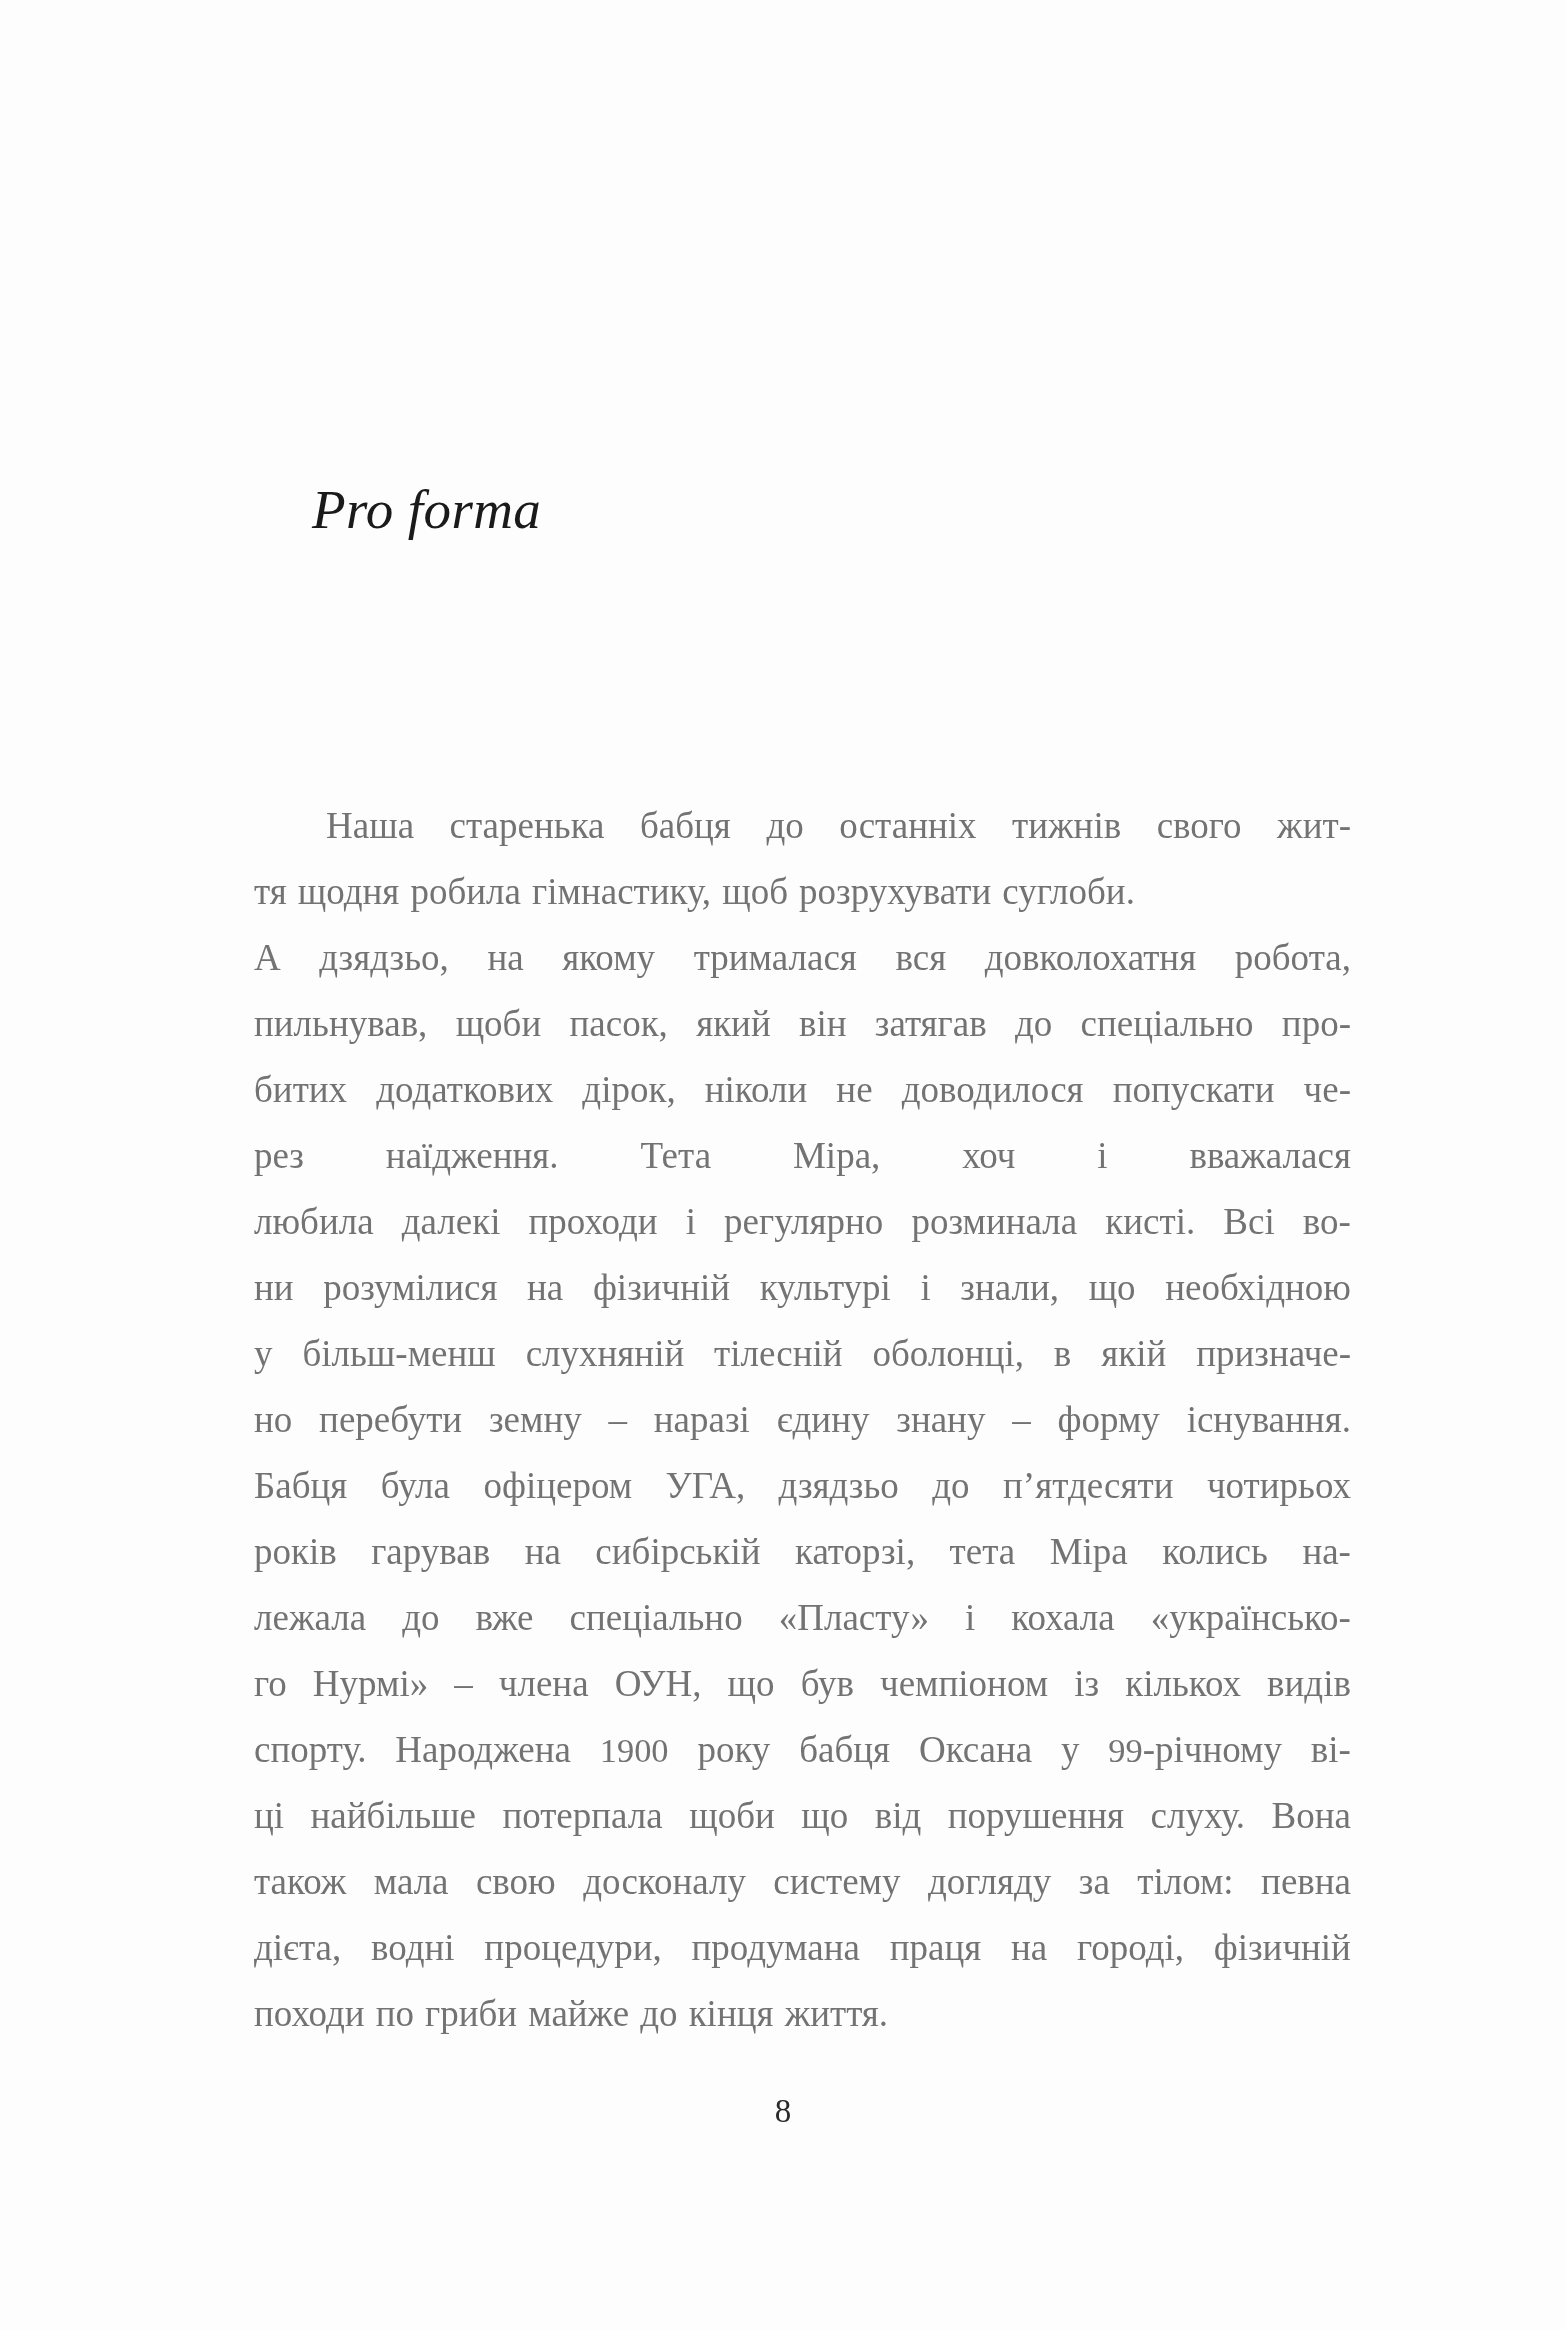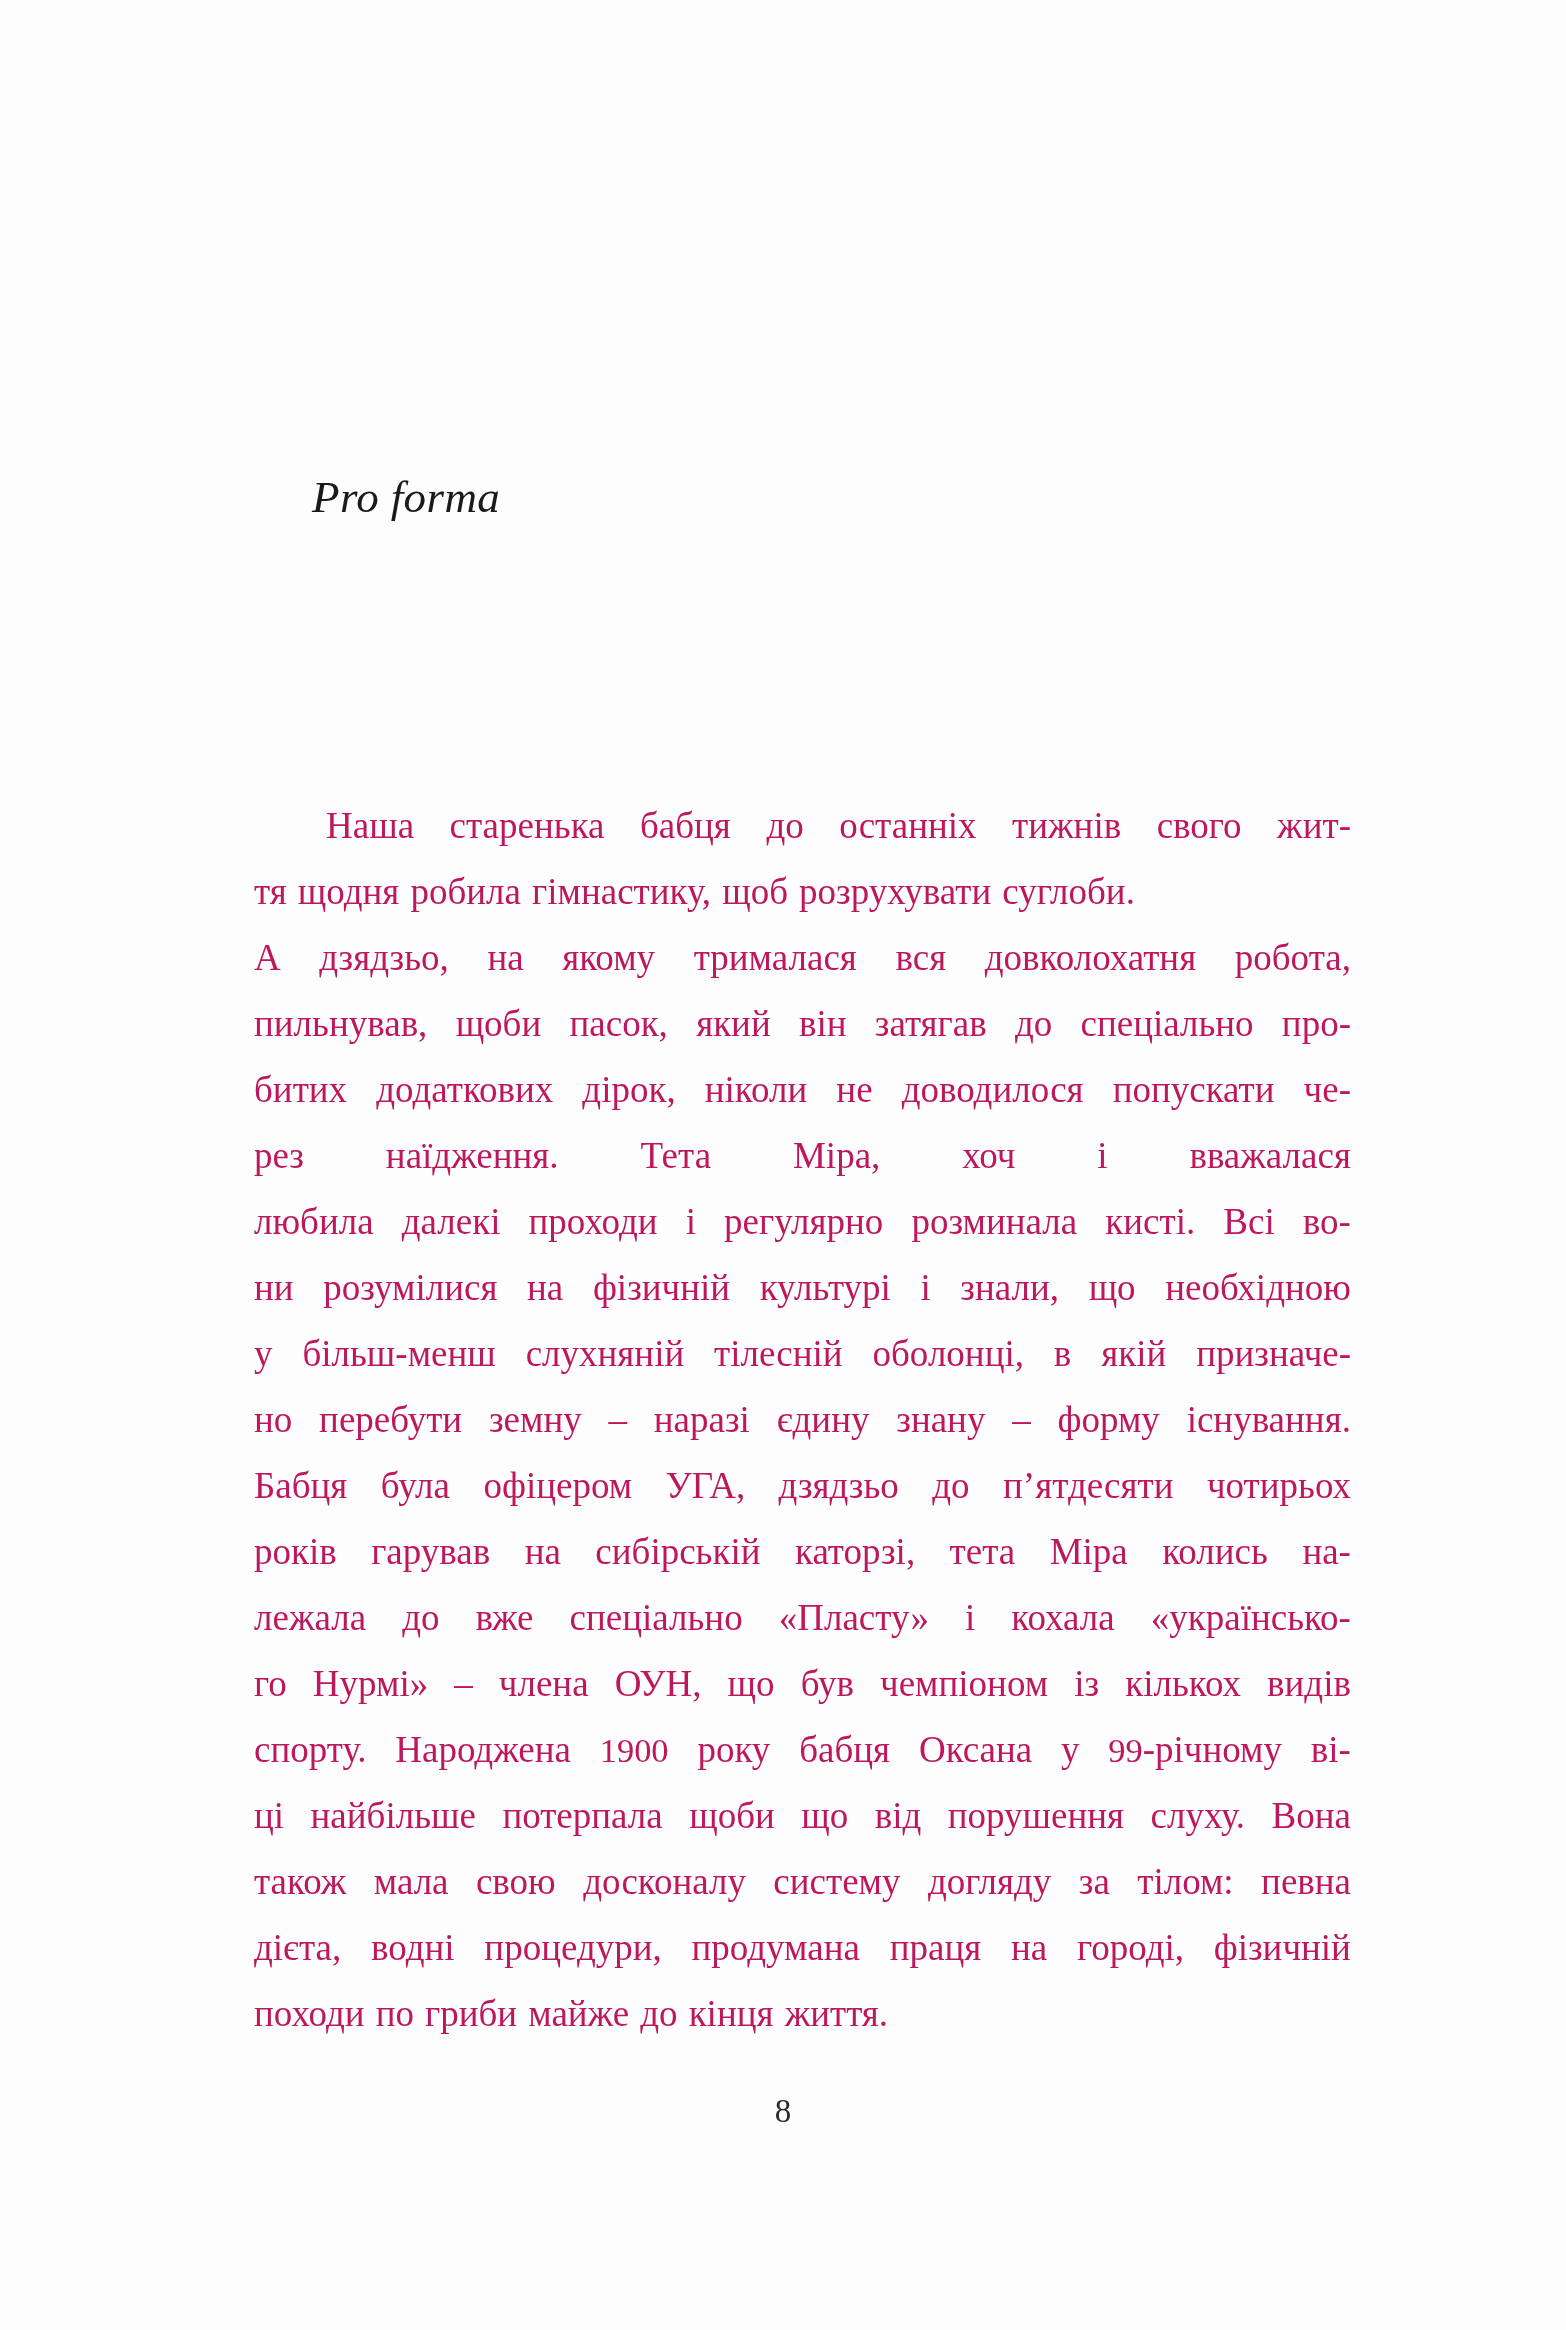--- a/index.html
+++ b/index.html
@@ -20,41 +20,41 @@
   }
 
   
   .chapter-title {
     position: absolute;
     left: 312px;
     top: 445px;
     font-family: "Liberation Serif", "DejaVu Serif", serif;
     font-style: italic;
     font-weight: 400;
-    font-size: 45px;
+    font-size: 55px;
     line-height: 1.0;
     color: #1a1a1a;
     letter-spacing: 0.4px;
     white-space: nowrap;
   }
 
   
   .body-block {
     position: absolute;
     left: 254px;
     top: 793px;
     width: 1097px;
   }
 
   .body-line {
     font-family: "Liberation Serif", "DejaVu Serif", serif;
     font-weight: 400;
     font-size: 37px;
     line-height: 66px;
-    color: #be185d;
+    color: #737373;
     white-space: nowrap;
     display: flex;
     width: 100%;
   }
 
   
   .body-line.justify {
     justify-content: space-between;
   }
   .body-line.last,

